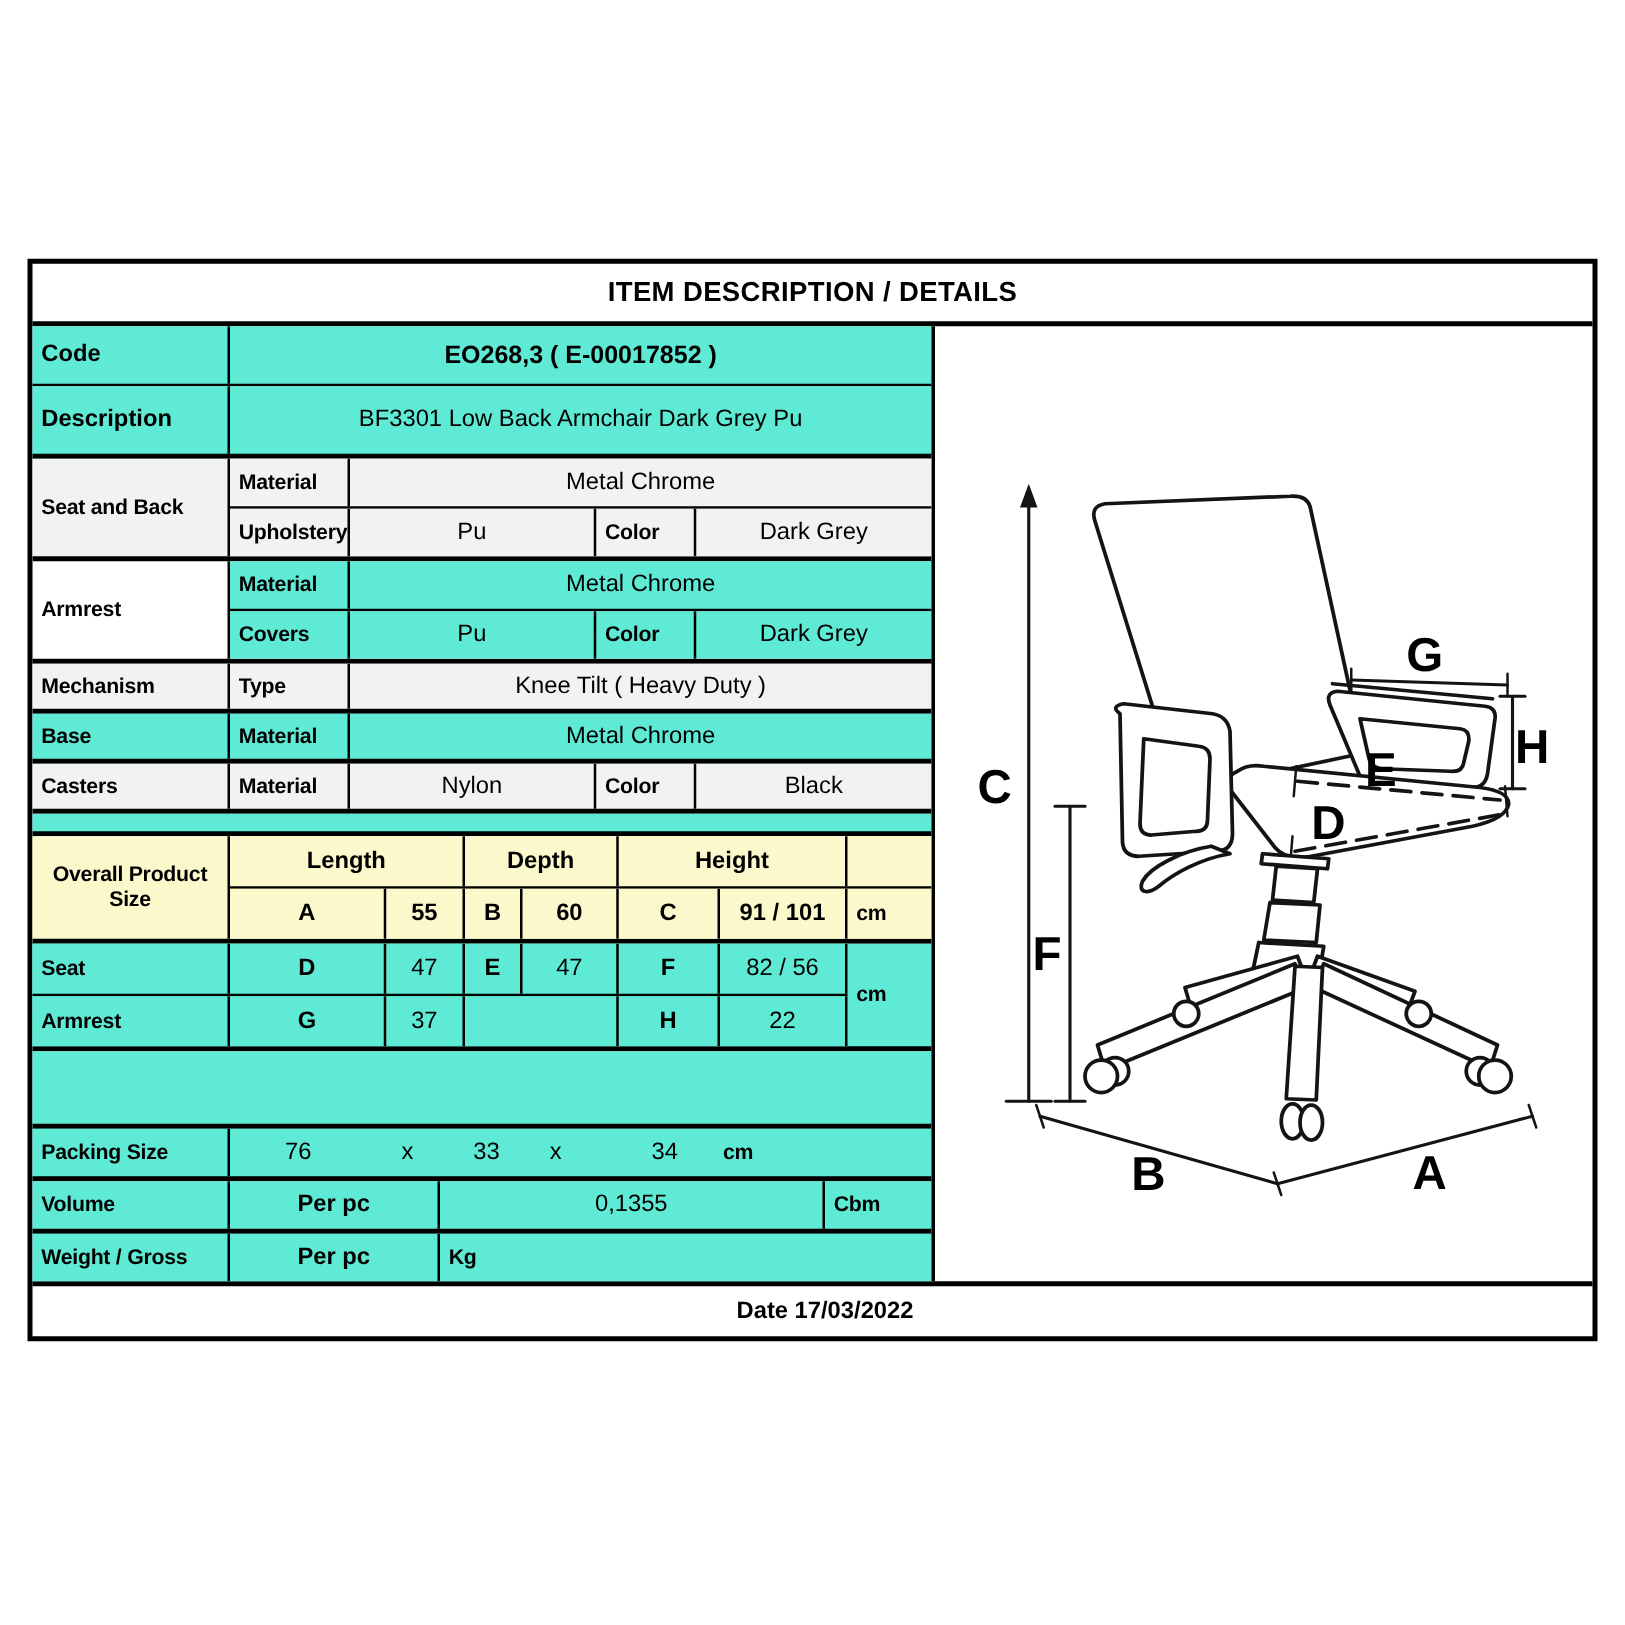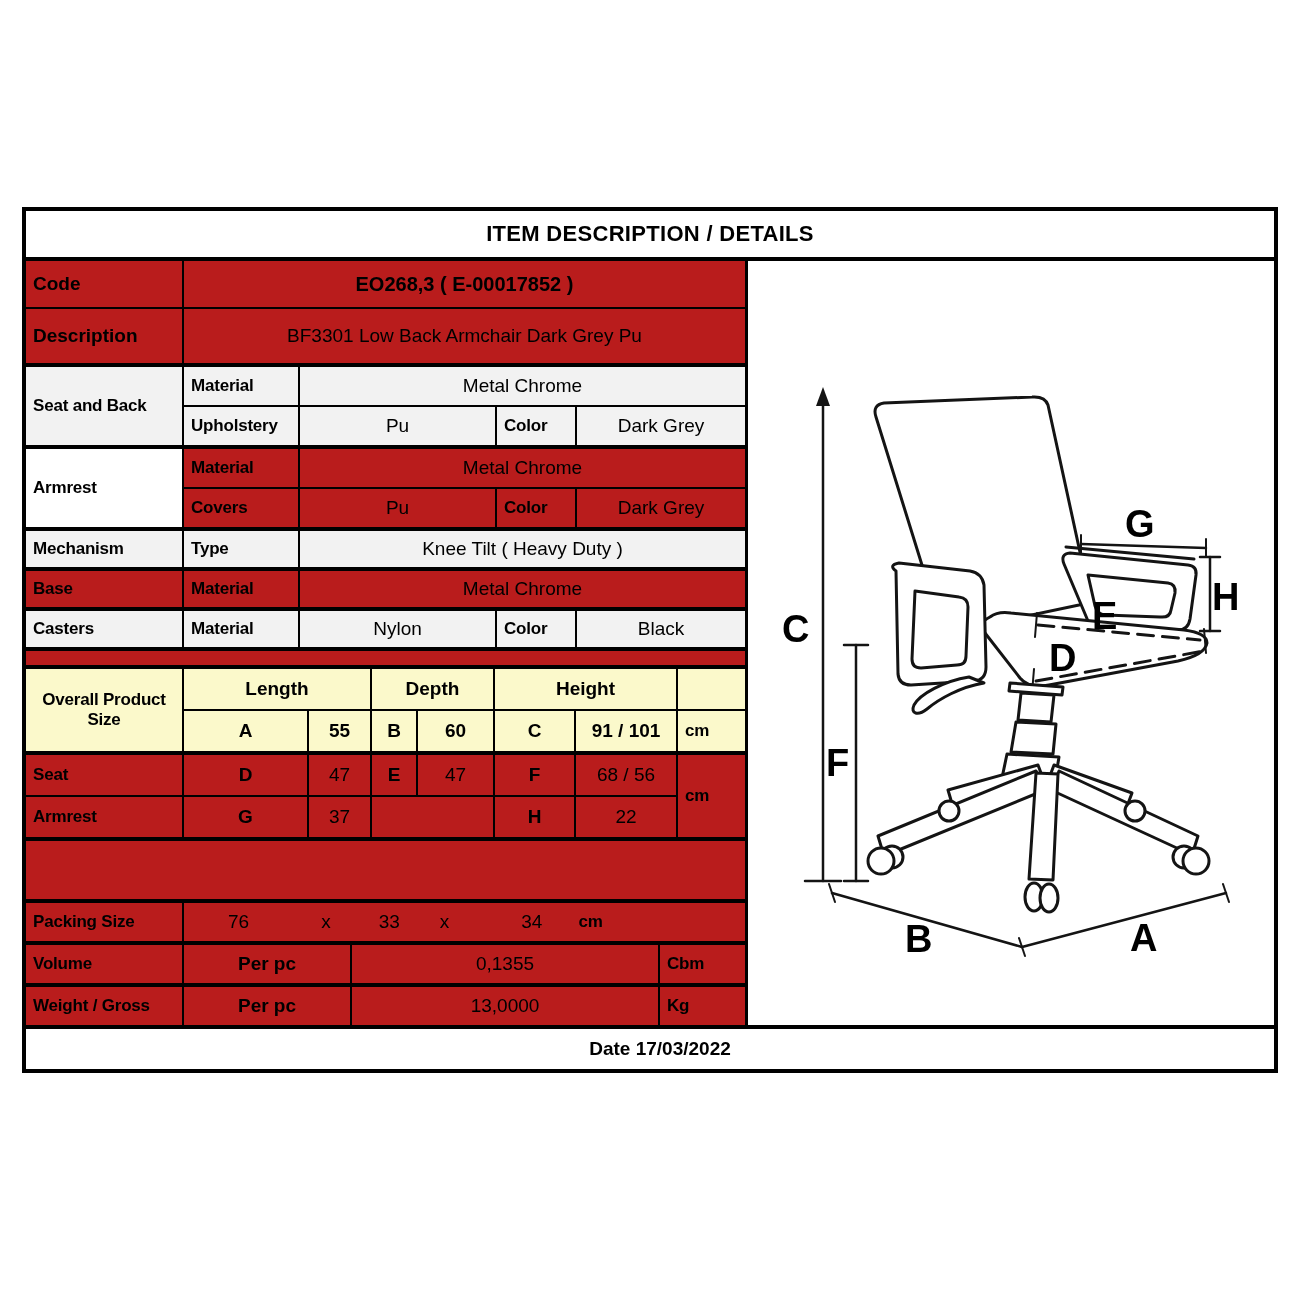--- a/index.html
+++ b/index.html
@@ -9,40 +9,40 @@
          border:4px solid #000;box-sizing:border-box;display:flex;flex-direction:column;background:#fff;}
   .t-row{flex:0 0 auto;height:46px;border-bottom:4px solid #000;display:flex;align-items:center;
          justify-content:center;font-weight:bold;font-size:22px;letter-spacing:.3px;}
   .main{flex:1;display:flex;border-bottom:4px solid #000;min-height:0;}
   .lt{width:722px;flex:0 0 auto;display:flex;flex-direction:column;border-right:3px solid #000;box-sizing:border-box;}
   .rp{flex:1;display:flex;flex-direction:column;min-width:0;}
   .dt-cell{height:102px;flex:0 0 auto;border-bottom:2px solid #000;display:flex;align-items:center;
            justify-content:center;font-weight:bold;font-size:21px;}
   .d-area{flex:1;min-height:0;}
   .d-area svg{display:block;width:100%;height:100%;}
-  .r{display:flex;border-bottom:2px solid #000;flex:0 0 auto;background:#b91c1c;}
+  .r{display:flex;border-bottom:2px solid #000;flex:0 0 auto;background:#5eead4;}
   .tk{border-bottom-width:4px;}
   .bb0{border-bottom:0;}
   .grey{background:#f2f2f2;}
   .yellow{background:#fbf9cb;}
   .c{display:flex;align-items:center;border-right:2px solid #000;box-sizing:border-box;overflow:hidden;}
   .end{border-right:0 !important;}
   .pad{padding:0 7px;}
   .ctr{justify-content:center;padding:0 6px;}
   .b{font-weight:bold;}
   .f16{font-size:16px;letter-spacing:-0.2px;}
   .f17{font-size:17px;letter-spacing:-0.2px;}
   .f19{font-size:19px;}
   .f20{font-size:20px;}
   .col{display:flex;flex-direction:column;}
   .sec{display:flex;border-bottom:4px solid #000;flex:0 0 auto;}
   .sec-label{width:158px;flex:0 0 auto;border-right:2px solid #000;box-sizing:border-box;display:flex;
              align-items:center;padding:0 7px;font-weight:bold;font-size:17px;letter-spacing:-0.2px;}
   .sec-body{flex:1;display:flex;flex-direction:column;min-width:0;}
-  .w158{width:158px;flex:0 0 auto;} .w116{width:116px;flex:0 0 auto;}
+  .w158{width:158px;flex:0 0 auto;} .w116{width:96px;flex:0 0 auto;}
   .w197{width:197px;flex:0 0 auto;} .w80{width:80px;flex:0 0 auto;}
   .w125{width:125px;flex:0 0 auto;} .w63{width:63px;flex:0 0 auto;}
   .w46{width:46px;flex:0 0 auto;}  .w77{width:77px;flex:0 0 auto;}
   .w81{width:81px;flex:0 0 auto;}  .w102{width:102px;flex:0 0 auto;}
   .w123{width:123px;flex:0 0 auto;} .w183{width:183px;flex:0 0 auto;} .w188{width:188px;flex:0 0 auto;}
   .w186{width:168px;flex:0 0 auto;} .w652{width:652px;flex:0 0 auto;}
   .fx{flex:1;min-width:0;}
   .gap2{flex:1;min-height:16px;}
   .date-row{height:40px;display:flex;align-items:center;justify-content:center;
             font-weight:bold;font-size:19px;border-bottom:0;flex:0 0 auto;margin-left:20px;}
@@ -152,21 +152,21 @@
 
         <div class="r tk" style="height:82px">
           <div class="col w652">
             <div class="r" style="height:40px">
               <div class="c pad w158 b f17">Seat</div>
               <div class="c ctr w125 b f19">D</div>
               <div class="c ctr w63 f19">47</div>
               <div class="c ctr w46 b f19">E</div>
               <div class="c ctr w77 f19">47</div>
               <div class="c ctr w81 b f19">F</div>
-              <div class="c ctr w102 f19">68 / 56</div>
+              <div class="c ctr w102 f19">82 / 56</div>
             </div>
             <div class="r bb0" style="height:40px">
               <div class="c pad w158 b f17">Armrest</div>
               <div class="c ctr w125 b f19">G</div>
               <div class="c ctr w63 f19">37</div>
               <div class="c ctr w123"></div>
               <div class="c ctr w81 b f19">H</div>
               <div class="c ctr w102 f19">22</div>
             </div>
           </div>
@@ -193,21 +193,20 @@
         <div class="r tk" style="height:38px">
           <div class="c pad w158 b f17">Volume</div>
           <div class="c ctr w186 b f19">Per pc</div>
           <div class="c ctr f19" style="width:308px">0,1355</div>
           <div class="c pad end fx b f17">Cbm</div>
         </div>
 
         <div class="r bb0" style="height:38px">
           <div class="c pad w158 b f17">Weight / Gross</div>
           <div class="c ctr w186 b f19">Per pc</div>
-          <div class="c ctr f19" style="width:308px">13,0000</div>
           <div class="c pad end fx b f17">Kg</div>
         </div>
 
       </div>
 
       <div class="rp">
         <div class="d-area">
           <svg viewBox="0 0 526 660" preserveAspectRatio="xMidYMid meet" font-family="Liberation Sans, DejaVu Sans, sans-serif">
             <g fill="none" stroke="#141414" stroke-width="3" stroke-linecap="round" stroke-linejoin="round">
 

